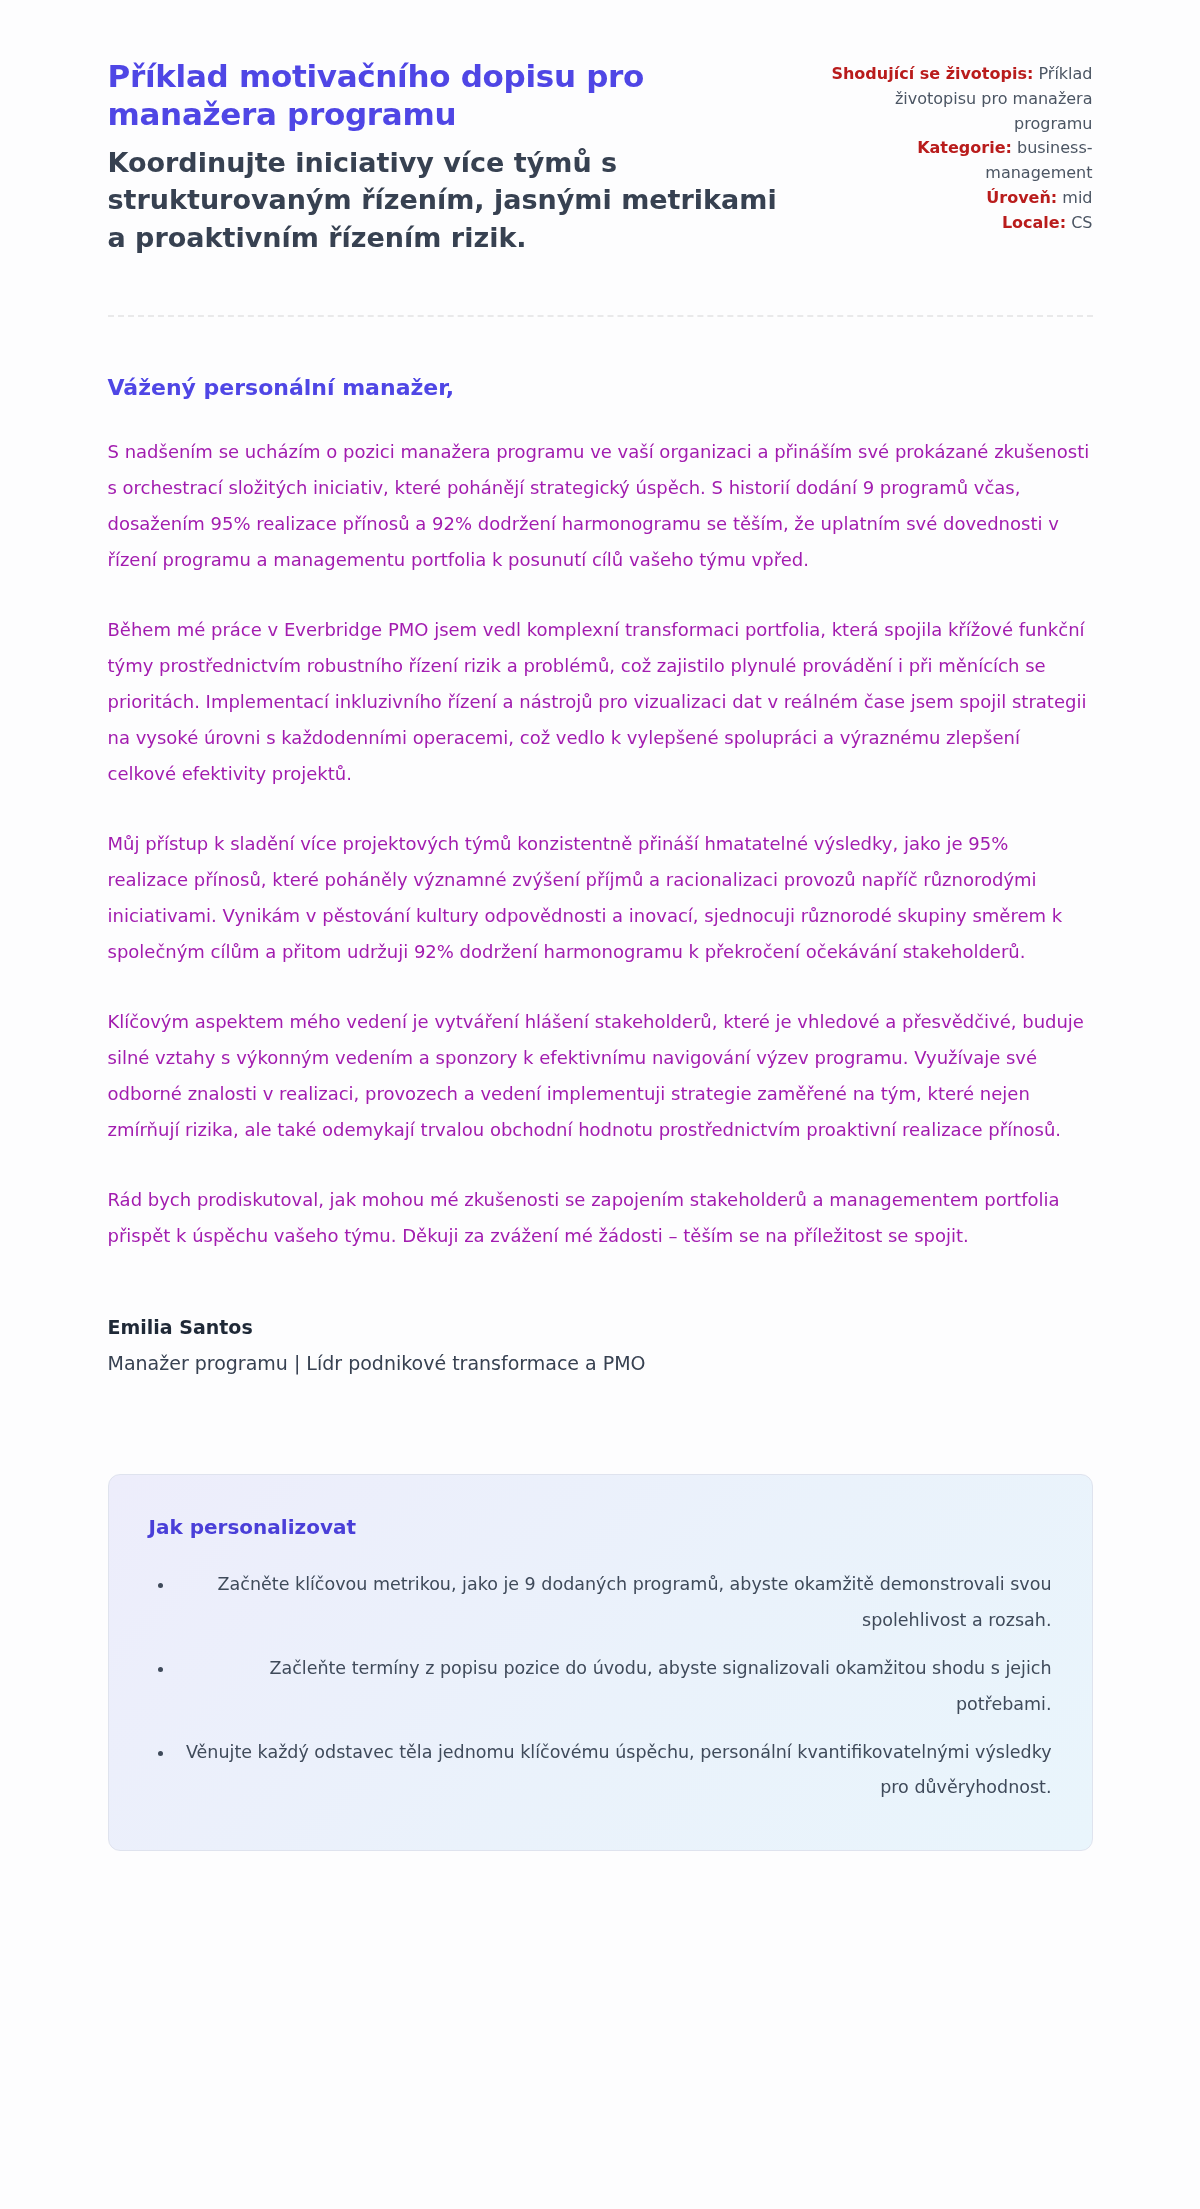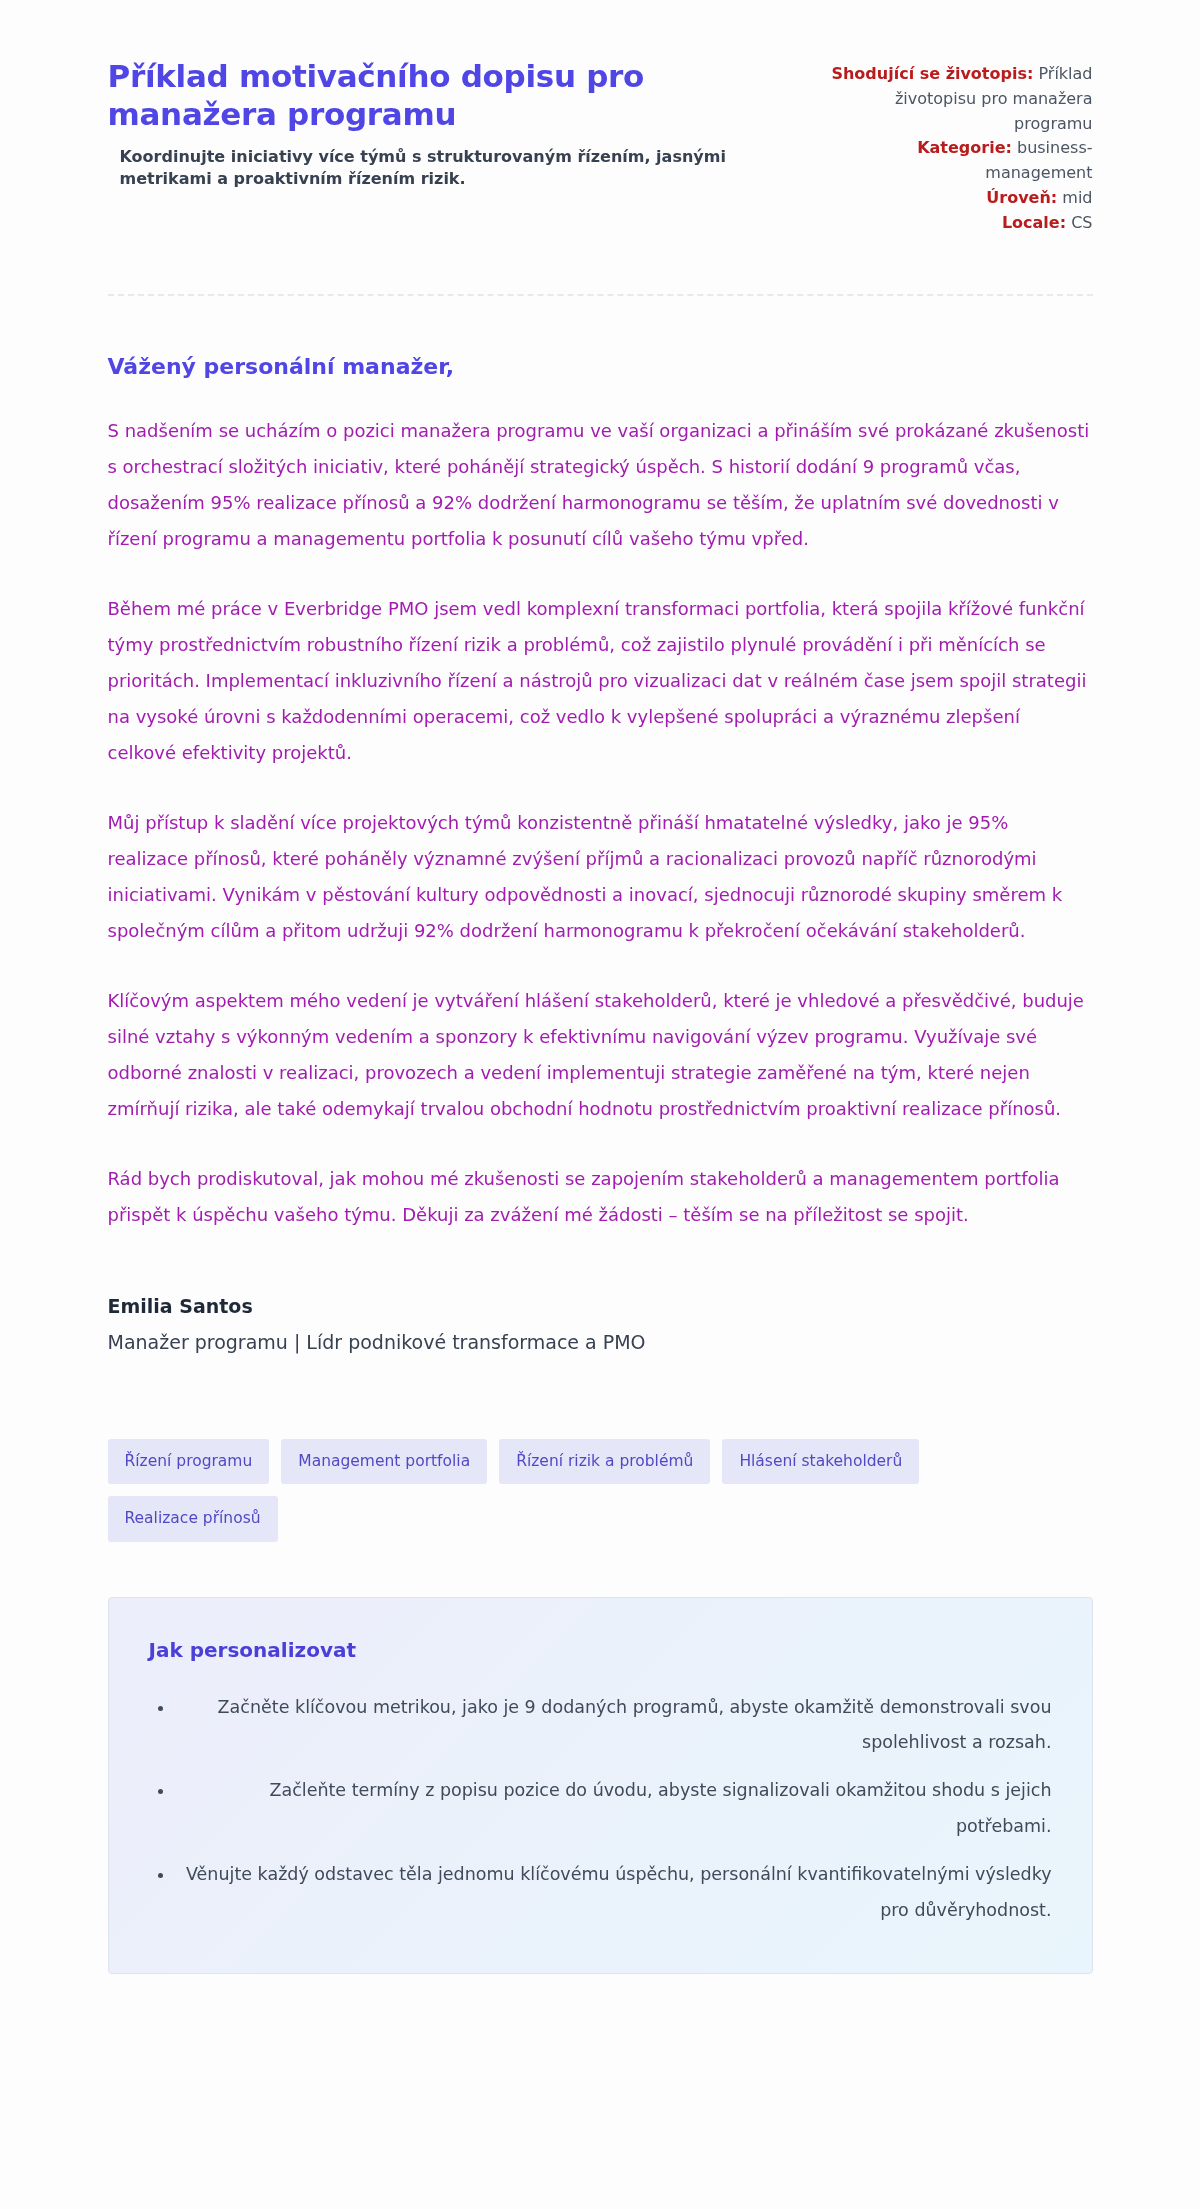--- a/index.html
+++ b/index.html
@@ -26,22 +26,22 @@
   .title-block { max-width: 670px; }
   .page-title {
     margin: 0 0 10px;
     font-size: 31px;
     line-height: 1.22;
     font-weight: bold;
     color: #4f46e5;
     letter-spacing: -0.3px;
   }
   .page-subtitle {
-    margin: 12px;
-    font-size: 16px;
+    margin: 0;
+    font-size: 27px;
     line-height: 1.4;
     font-weight: bold;
     color: #374151;
   }
   .meta {
     width: 265px;
     flex: 0 0 auto;
     text-align: right;
     font-size: 16px;
     line-height: 1.55;
@@ -94,23 +94,23 @@
     color: #5149c4;
     font-size: 15.5px;
     line-height: 1;
     padding: 15px 17px;
     border-radius: 3px;
     white-space: nowrap;
   }
 
   
   .tipbox {
-    margin-top: 55px;
+    margin-top: 100px;
     border: 1px solid #dfe3ee;
-    border-radius: 4px;
+    border-radius: 12px;
     padding: 40px 40px 44px;
     background: linear-gradient(135deg, #ededfb 0%, #eaf2fb 55%, #e9f5fc 100%);
   }
   .tipbox-title {
     margin: 0 0 28px;
     font-size: 20px;
     font-weight: bold;
     color: #4a3fd8;
   }
   .tipbox ul {
@@ -166,27 +166,20 @@
     <p class="para">Můj přístup k sladění více projektových týmů konzistentně přináší hmatatelné výsledky, jako je 95% realizace přínosů, které poháněly významné zvýšení příjmů a racionalizaci provozů napříč různorodými iniciativami. Vynikám v pěstování kultury odpovědnosti a inovací, sjednocuji různorodé skupiny směrem k společným cílům a přitom udržuji 92% dodržení harmonogramu k překročení očekávání stakeholderů.</p>
     <p class="para">Klíčovým aspektem mého vedení je vytváření hlášení stakeholderů, které je vhledové a přesvědčivé, buduje silné vztahy s výkonným vedením a sponzory k efektivnímu navigování výzev programu. Využívaje své odborné znalosti v realizaci, provozech a vedení implementuji strategie zaměřené na tým, které nejen zmírňují rizika, ale také odemykají trvalou obchodní hodnotu prostřednictvím proaktivní realizace přínosů.</p>
     <p class="para">Rád bych prodiskutoval, jak mohou mé zkušenosti se zapojením stakeholderů a managementem portfolia přispět k úspěchu vašeho týmu. Děkuji za zvážení mé žádosti – těším se na příležitost se spojit.</p>
 
     <div class="signature">
       <div class="signature-name">Emilia Santos</div>
       <div class="signature-role">Manažer programu | Lídr podnikové transformace a PMO</div>
     </div>
   </div>
 
-  <div class="tags">
-    <span class="tag-chip">Řízení programu</span>
-    <span class="tag-chip">Management portfolia</span>
-    <span class="tag-chip">Řízení rizik a problémů</span>
-    <span class="tag-chip">Hlásení stakeholderů</span>
-    <span class="tag-chip">Realizace přínosů</span>
-  </div>
 
   <div class="tipbox">
     <h2 class="tipbox-title">Jak personalizovat</h2>
     <ul>
       <li>Začněte klíčovou metrikou, jako je 9 dodaných programů, abyste okamžitě demonstrovali svou spolehlivost a rozsah.</li>
       <li>Začleňte termíny z popisu pozice do úvodu, abyste signalizovali okamžitou shodu s jejich potřebami.</li>
       <li>Věnujte každý odstavec těla jednomu klíčovému úspěchu, personální kvantifikovatelnými výsledky pro důvěryhodnost.</li>
     </ul>
   </div>
 

